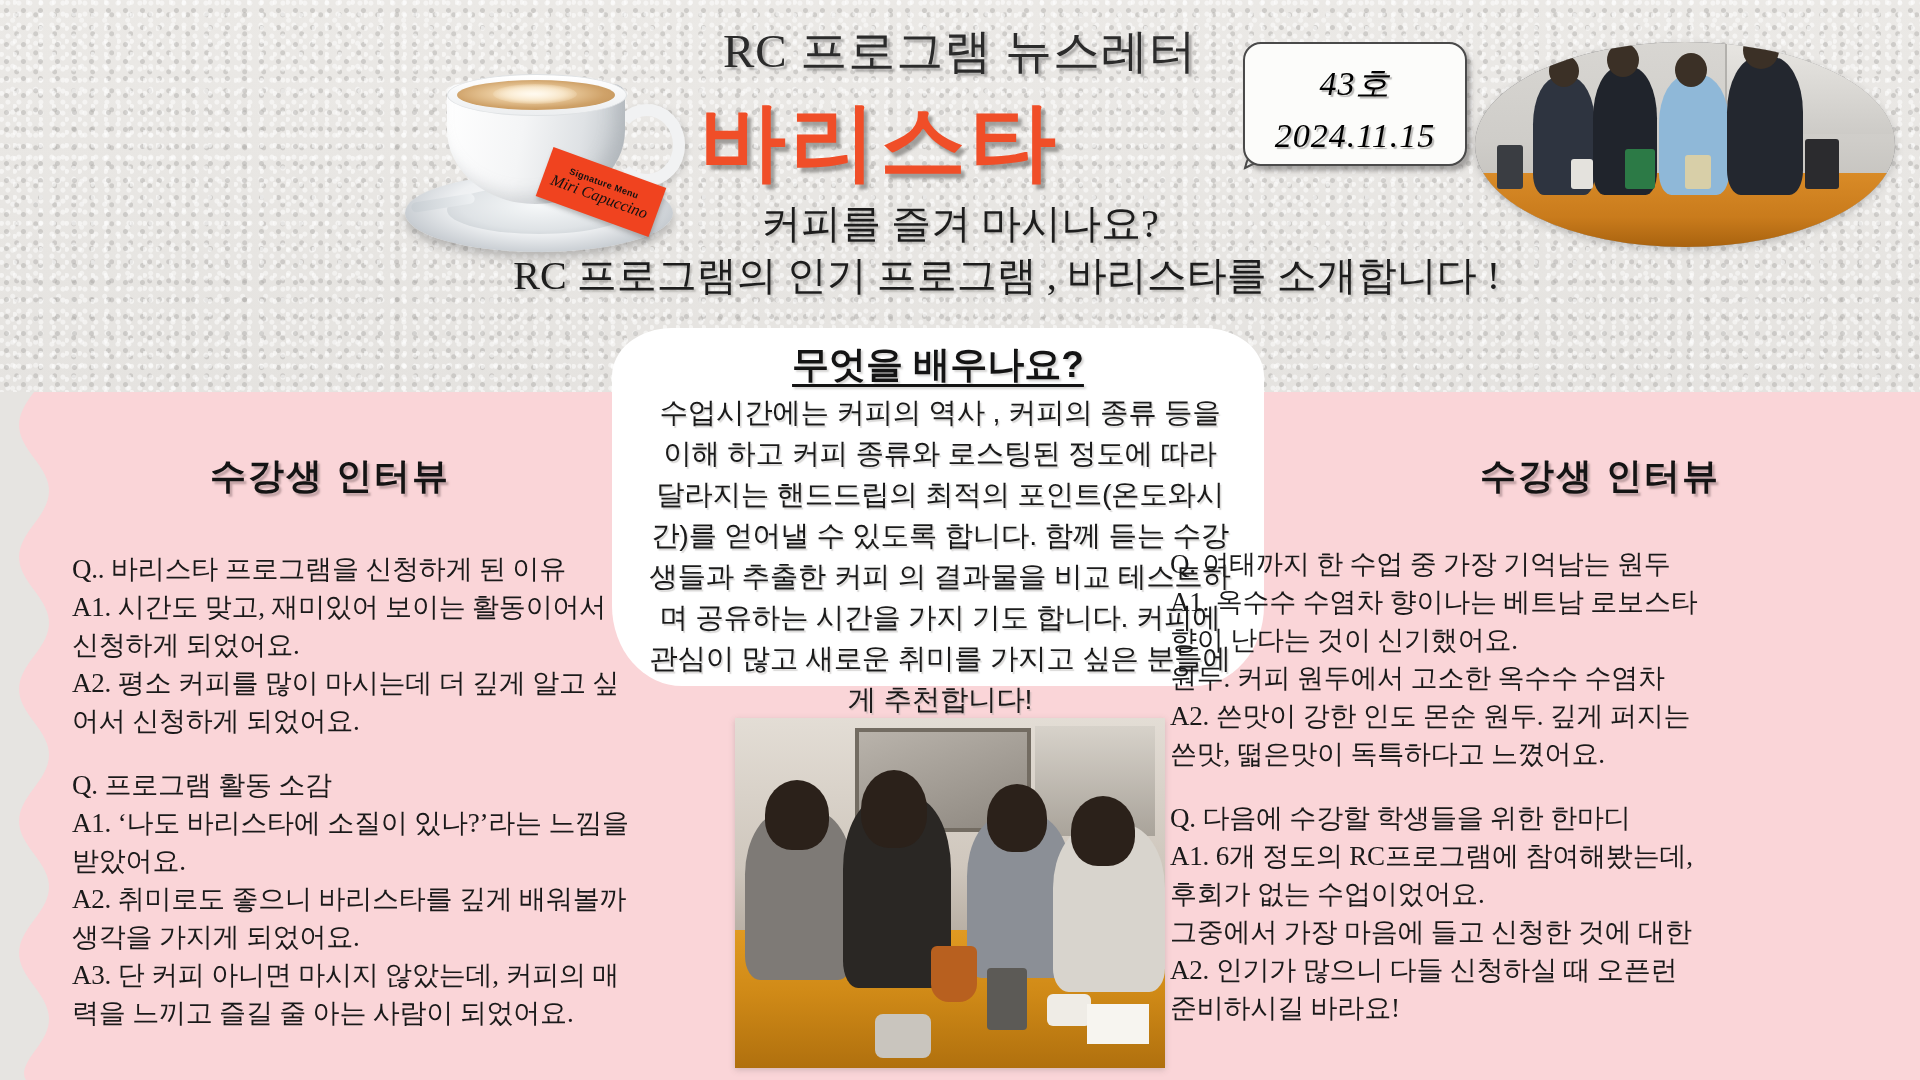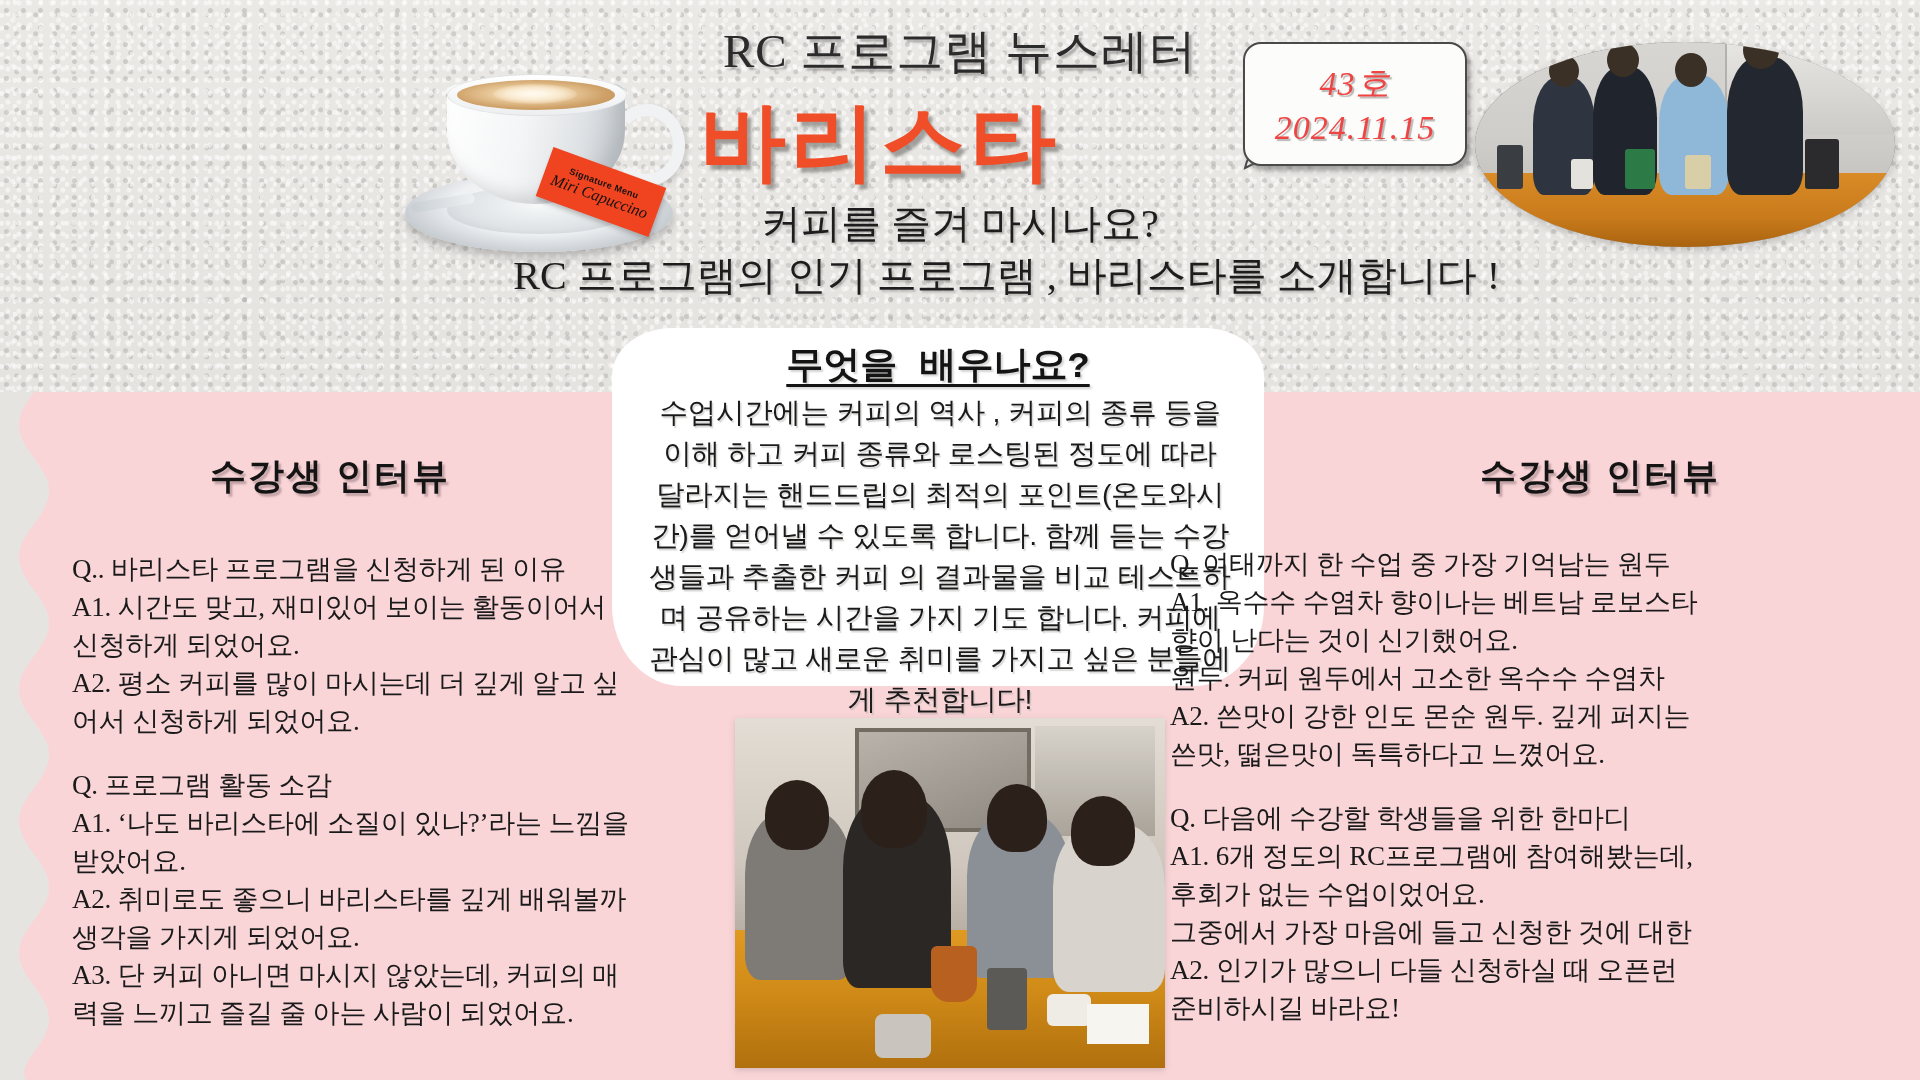--- a/index.html
+++ b/index.html
@@ -59,22 +59,23 @@
 
   
   .bubble{
     position:absolute;left:1243px;top:42px;width:220px;height:120px;
     background:#fcfcfa;border:2px solid #4a4a4a;border-radius:18px;
     box-shadow:4px 5px 4px rgba(110,108,105,.55);
     display:flex;flex-direction:column;align-items:center;justify-content:center;
     gap:2px;
   }
   .bubble .line{
-    font-style:italic;font-size:34px;color:#ef4444;letter-spacing:1px;
+    font-style:italic;font-size:34px;color:#000000;letter-spacing:1px;
     text-shadow:2px 2px 1px rgba(120,118,116,.5);
+    margin-top:8px;
   }
   .bubble-tail{
     position:absolute;left:1243px;top:128px;width:40px;height:42px;
   }
 
   
   .cup-wrap{position:absolute;left:395px;top:48px;width:300px;height:215px;}
   .saucer{
     position:absolute;left:10px;top:126px;width:268px;height:78px;
     border-radius:50%;
@@ -153,21 +154,21 @@
 
   
   .info-card{
     position:absolute;left:612px;top:328px;width:652px;height:358px;
     background:#ffffff;border-radius:60px 60px 70px 70px/48px 48px 80px 80px;
   }
   .info-title{
     position:absolute;left:612px;top:340px;width:652px;text-align:center;
     font-size:37px;font-weight:bold;color:#141414;
     text-decoration:underline;text-underline-offset:7px;
-    font-family:Liberation Mono, monospace;
+    font-family:Liberation Sans, sans-serif;
     text-shadow:2px 2px 2px rgba(150,148,145,.4);
   }
   .info-body{
     position:absolute;left:648px;top:392px;width:584px;
     font-size:28.5px;line-height:41px;color:#1a1a1a;text-align:center;
     font-family:"Liberation Sans", sans-serif;
     text-shadow:1.5px 1.5px 1px rgba(160,158,155,.4);
     letter-spacing:-.3px;
   }
 

